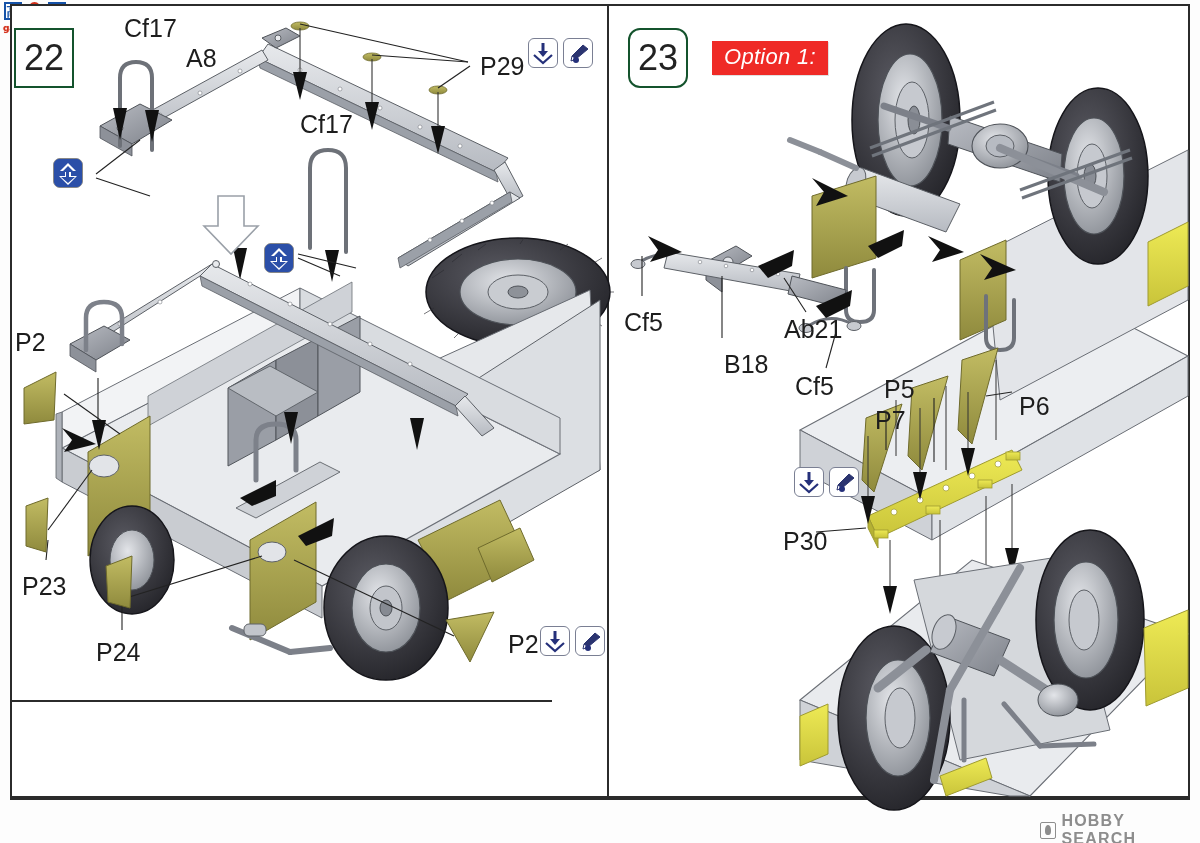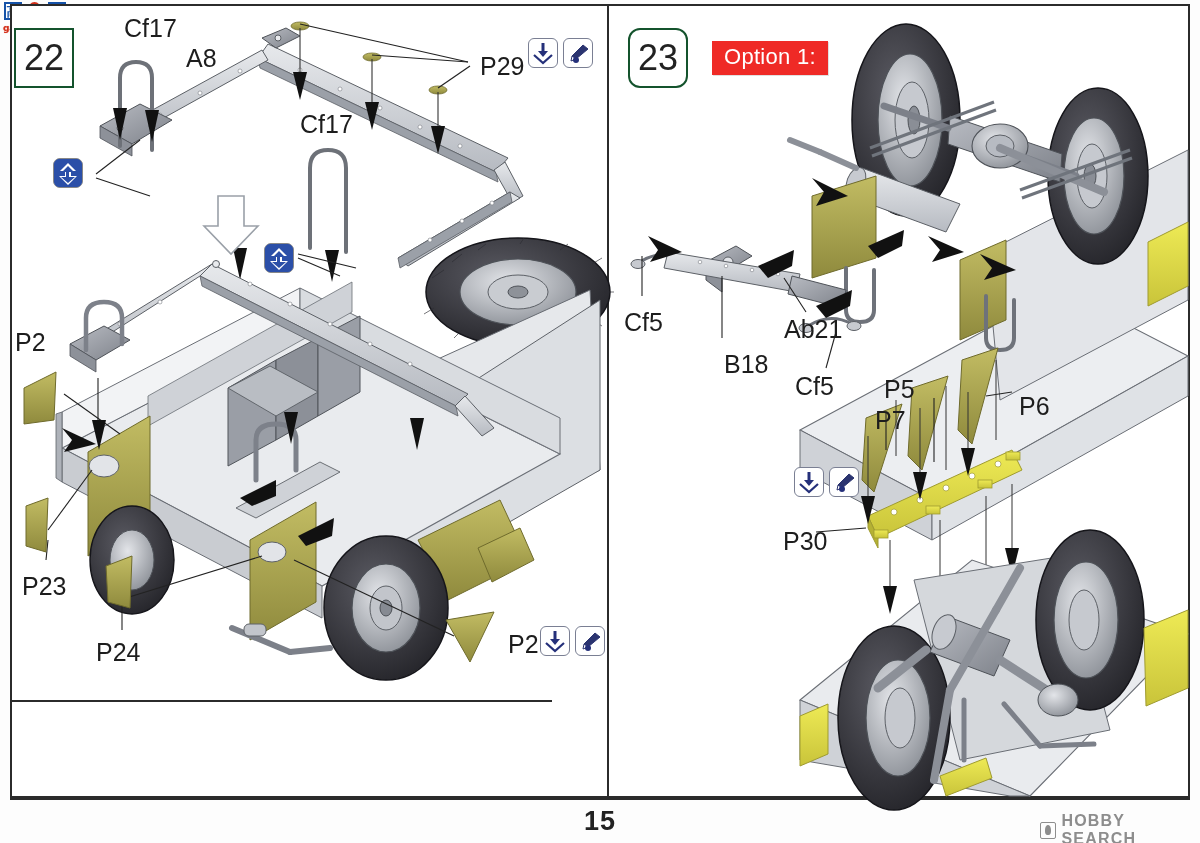--- a/index.html
+++ b/index.html
@@ -59,20 +59,21 @@
     font-size:36px;color:#222;font-family:"Liberation Sans",sans-serif;
   }
   #step22{left:14px;top:28px;}
   #step23{left:628px;top:28px;border-radius:12px;}
 
   
   .option-tag{
     position:absolute;left:712px;top:41px;background:#ef2a26;color:#fff;
     font-size:22px;padding:3px 12px 5px 12px;letter-spacing:.3px;
     box-shadow:1px 1px 0 rgba(0,0,0,.12);
+    font-style:italic;
   }
 
   
   .lbl{
     position:absolute;font-size:25px;color:#1d1d1d;white-space:nowrap;
     font-family:"Liberation Sans",sans-serif;
   }
 
   
   .iconpair{position:absolute;display:flex;gap:5px;}
@@ -124,21 +125,20 @@
           <div class="hand"></div>
       </div>
       <div class="wm-box">网</div>
     </div>
     <div class="wm-url">gao-shou.com</div>
   </div>
 
   <div class="frame"></div>
   <div class="divider"></div>
   <div class="footrule"></div>
-  <div class="page-num">15</div>
 
   <svg class="art" viewBox="0 0 1200 843">
     <defs>
       <linearGradient id="gGrey" x1="0" y1="0" x2="0" y2="1">
         <stop offset="0%" stop-color="#e7e9ec"></stop>
           <stop offset="100%" stop-color="#b6bac1"></stop>
       </linearGradient>
       <linearGradient id="gGreyD" x1="0" y1="0" x2="1" y2="1">
         <stop offset="0%" stop-color="#b9bcc3"></stop>
           <stop offset="100%" stop-color="#7e828a"></stop>

